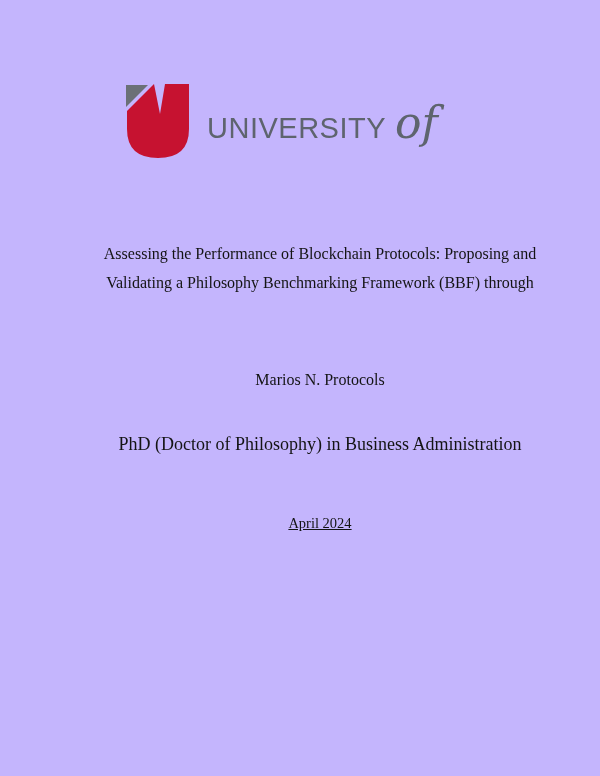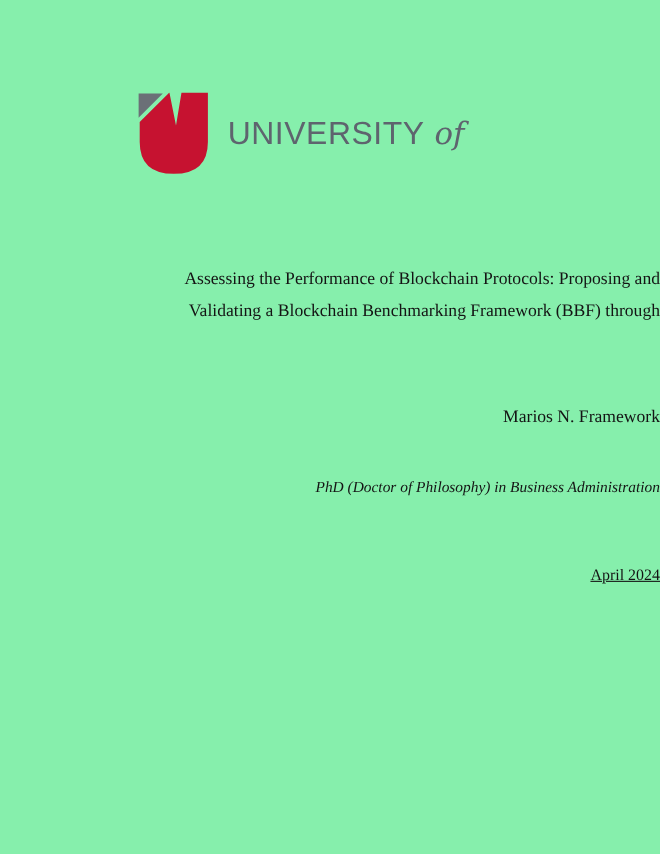--- a/index.html
+++ b/index.html
@@ -7,21 +7,21 @@
   body {
     width: 600px;
     height: 776px;
     font-family: "Liberation Serif", "DejaVu Serif", serif;
     overflow: hidden;
   }
   .page {
     position: relative;
     width: 600px;
     height: 776px;
-    background: #86efac;
+    background: #c4b5fd;
   }
 
   
   .logo-row {
     position: absolute;
     left: 124px;
     top: 84px;
     height: 76px;
     display: flex;
     align-items: center;
@@ -33,49 +33,48 @@
     font-size: 29px;
     letter-spacing: 0.5px;
     color: #5e646e;
     white-space: nowrap;
     display: flex;
     align-items: baseline;
   }
   .wordmark .of {
     font-family: "DejaVu Serif", serif;
     font-style: italic;
-    font-size: 28px;
+    font-size: 44px;
     letter-spacing: 0;
     margin: 0 9px;
   }
 
   
   .centered-block {
     position: absolute;
     left: 40px;
     right: 0;
-    text-align: right;
+    text-align: center;
     color: #141414;
   }
   .thesis-title {
     top: 240px;
     font-size: 16px;
     line-height: 28.5px;
   }
   .title-line { display: block; }
   .author-name {
     top: 370px;
     font-size: 16px;
     line-height: 20px;
   }
   .degree-name {
     top: 434px;
-    font-size: 14px;
+    font-size: 18px;
     line-height: 20px;
-    font-style: italic;
   }
   .submission-date {
     top: 513px;
     font-size: 14.5px;
     line-height: 20px;
     text-decoration: underline;
   }
 </style>
 </head>
 <body>
@@ -88,22 +87,22 @@
       <path d="M30,0 L36,30 L41,0 L65,0 L65,45 Q65,74 34,74 Q3,74 3,45 L3,27 Z" fill="#c61230"></path>
     </svg>
     <div class="wordmark">
       <span>UNIVERSITY</span>
       <span class="of">of</span>
     </div>
   </div>
 
   <div class="centered-block thesis-title">
     <span class="title-line">Assessing the Performance of Blockchain Protocols: Proposing and</span>
-    <span class="title-line">Validating a Blockchain Benchmarking Framework (BBF) through</span>
+    <span class="title-line">Validating a Philosophy Benchmarking Framework (BBF) through</span>
   </div>
 
-  <div class="centered-block author-name">Marios N. Framework</div>
+  <div class="centered-block author-name">Marios N. Protocols</div>
 
   <div class="centered-block degree-name">PhD (Doctor of Philosophy) in Business Administration</div>
 
   <div class="centered-block submission-date">April 2024</div>
 
 </div>
 
 </body></html>

